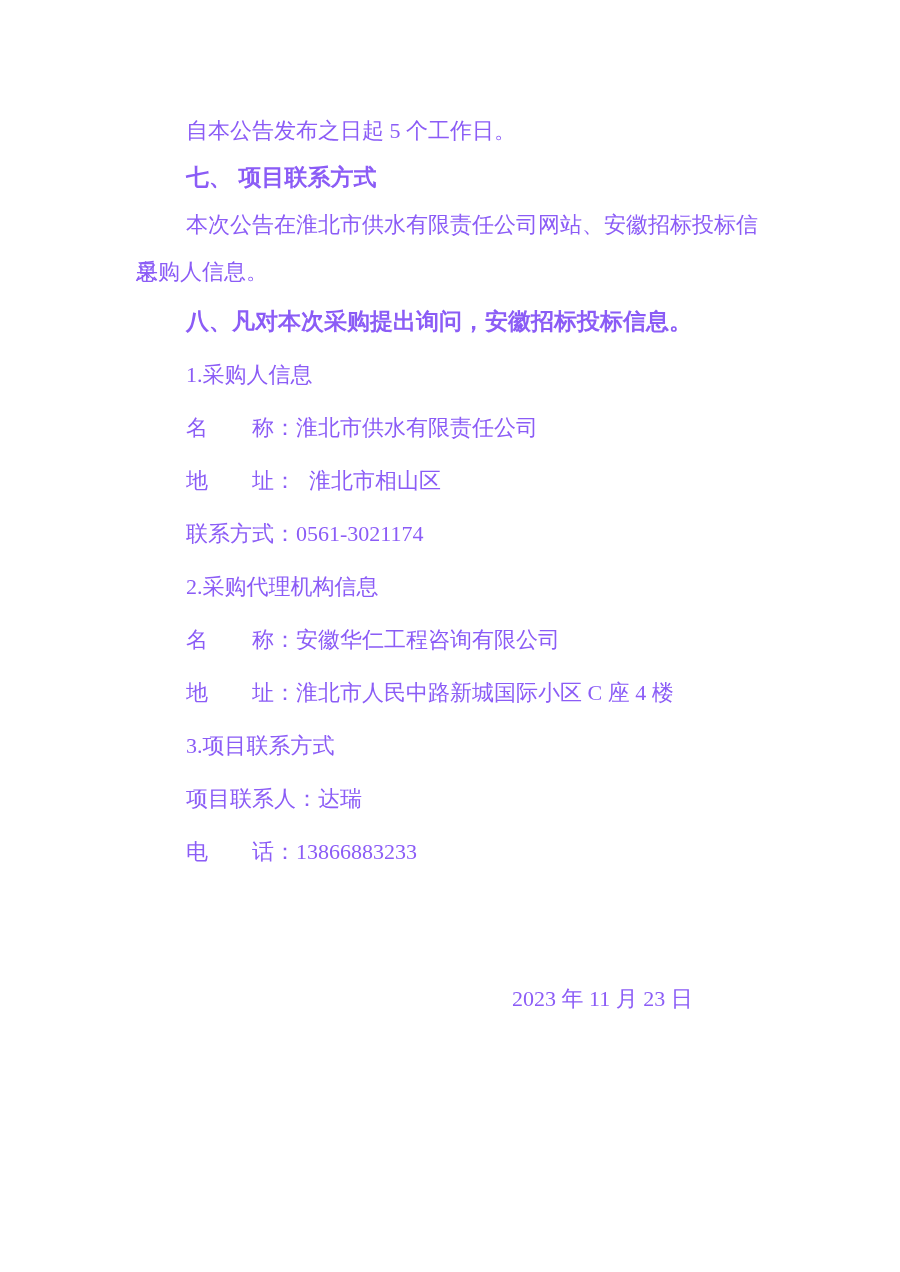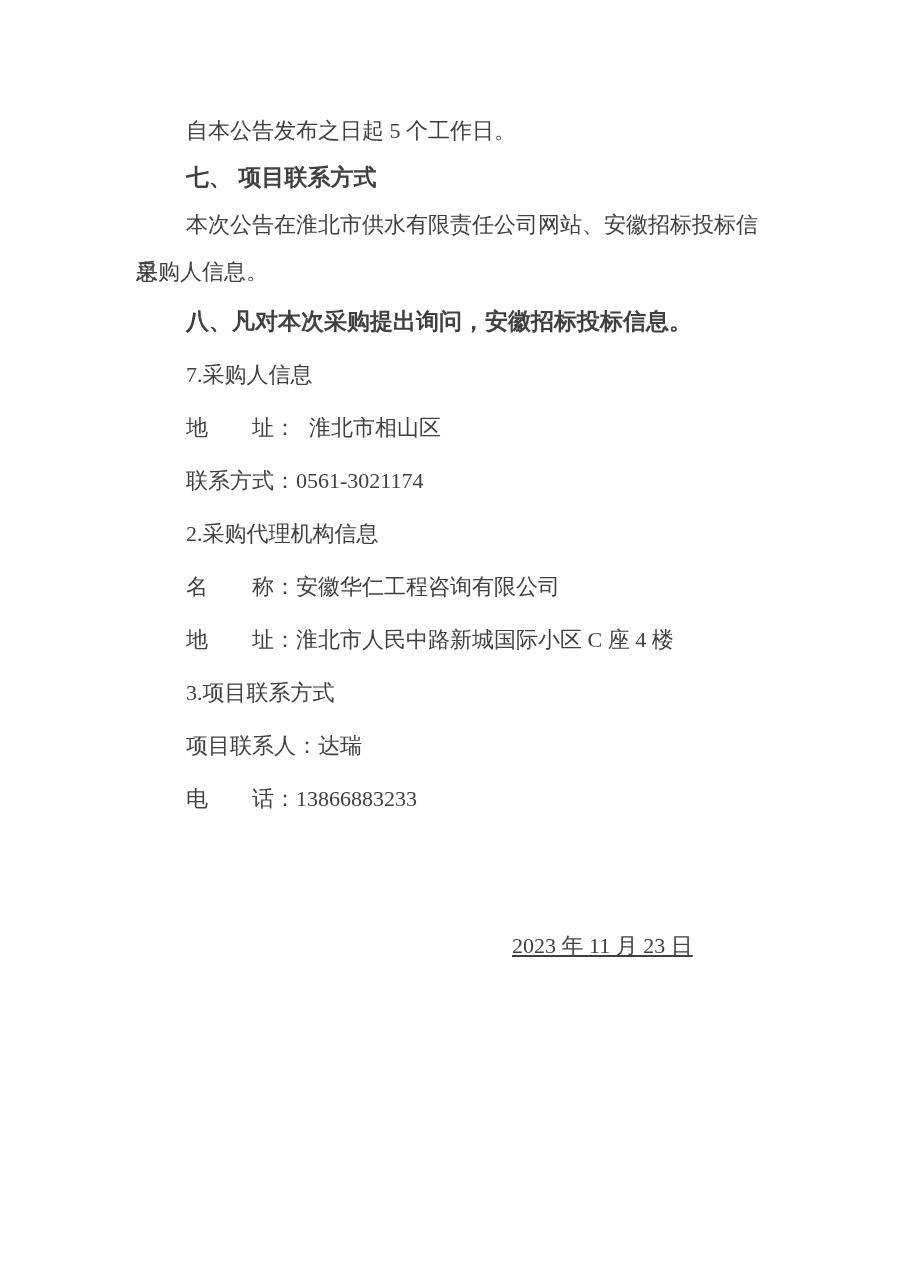--- a/index.html
+++ b/index.html
@@ -9,21 +9,21 @@
   }
   .page {
     position: relative;
     width: 900px;
     height: 1272px;
     box-sizing: border-box;
     background: #ffffff;
     padding: 107px 130px 0 136px;
     font-family: "Liberation Serif", serif;
     font-size: 22px;
-    color: #404040;
+    color: #8b5cf6;
     overflow: hidden;
   }
   .line {
     margin: 0;
     height: 53px;
     line-height: 53px;
     white-space: pre-wrap;
   }
   .tight {
     height: 47px;
@@ -37,40 +37,40 @@
     font-size: 23px;
     font-family: "Liberation Sans", sans-serif;
   }
   .gap-before {
     padding-left: 13px;
     margin-top: 15px;
   }
   .date-line {
     margin-top: 94px;
     padding-left: 376px;
-    text-decoration: underline;
   }
 </style>
 </head>
 <body>
 
 <div class="page">
 
   <p class="line tight indent">自本公告发布之日起 5 个工作日。</p>
 
   <p class="line tight indent heading">七、 项目联系方式</p>
 
   <p class="line tight indent">本次公告在淮北市供水有限责任公司网站、安徽招标投标信息</p>
 
   <p class="line tight">采购人信息。</p>
 
   <p class="line heading indent">八、凡对本次采购提出询问，安徽招标投标信息。</p>
 
-  <p class="line indent">7.采购人信息</p>
+  <p class="line indent">1.采购人信息</p>
 
+  <p class="line indent"><span>名　　称：</span><span>淮北市供水有限责任公司</span></p>
 
   <p class="line indent"><span>地　　址：</span><span class="gap-before">淮北市相山区</span></p>
 
   <p class="line indent"><span>联系方式：</span><span>0561-3021174</span></p>
 
   <p class="line indent">2.采购代理机构信息</p>
 
   <p class="line indent"><span>名　　称：</span><span>安徽华仁工程咨询有限公司</span></p>
 
   <p class="line indent"><span>地　　址：</span><span>淮北市人民中路新城国际小区 C 座 4 楼</span></p>

